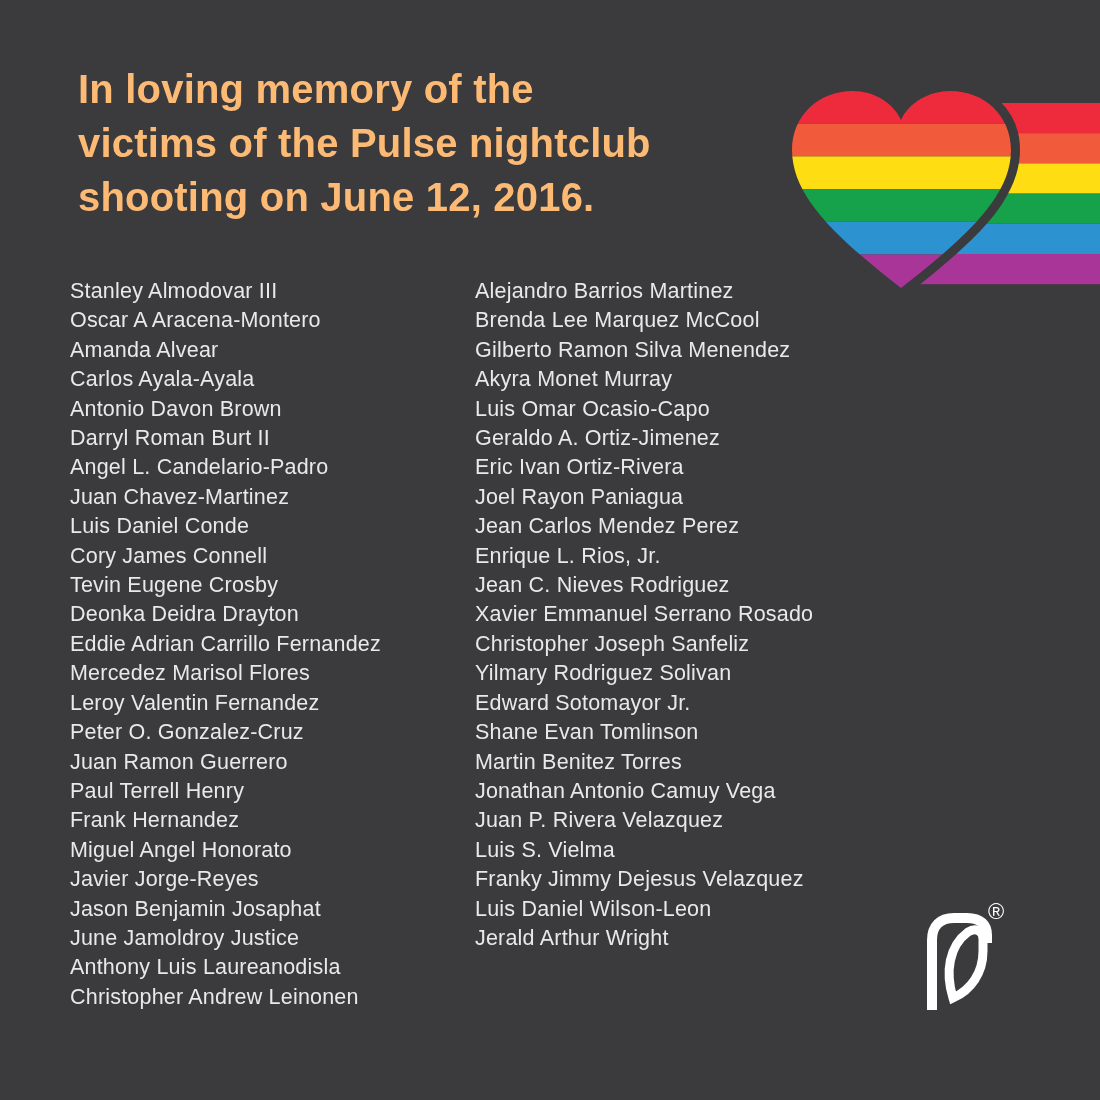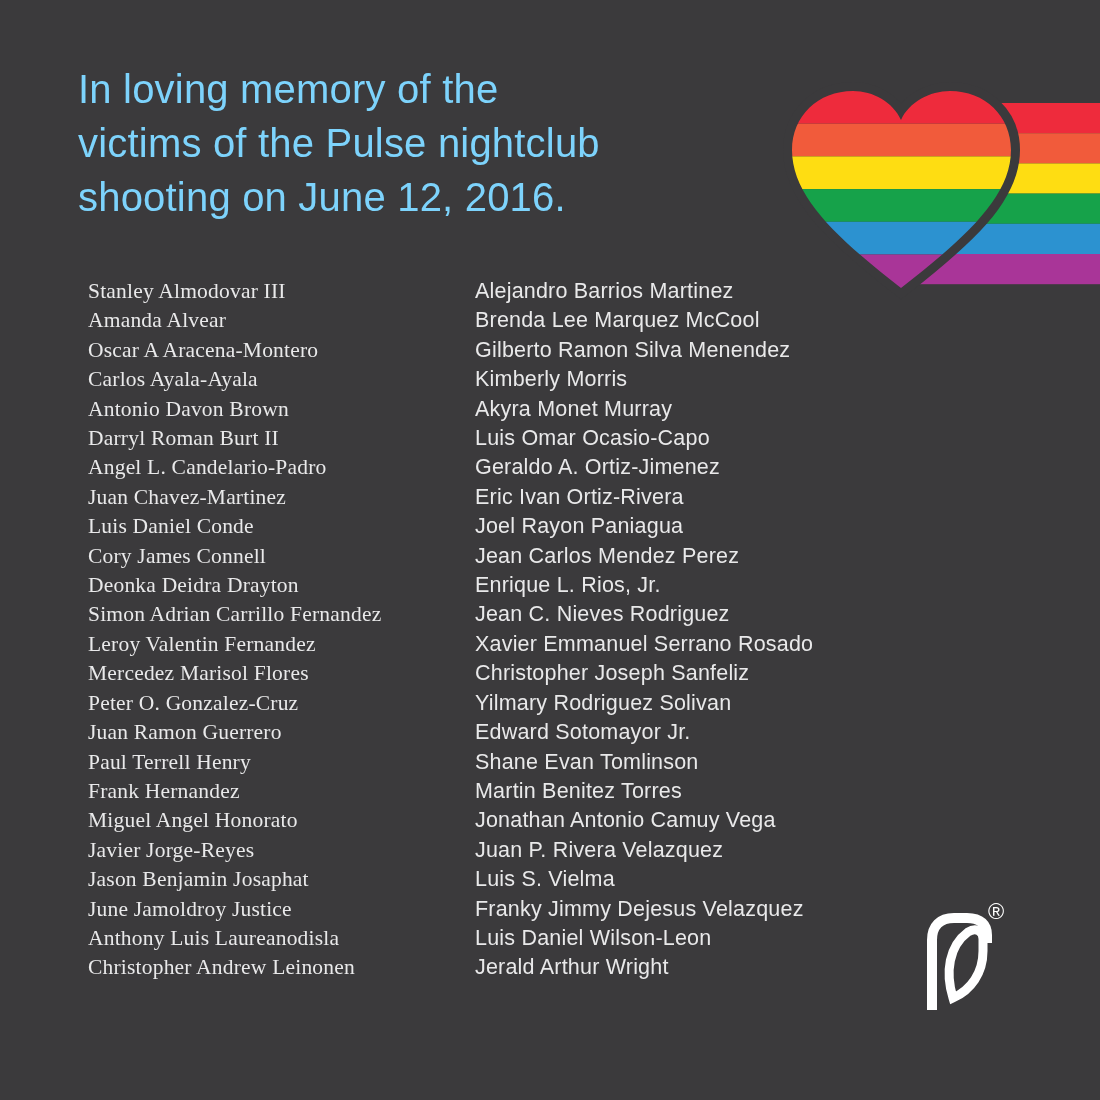--- a/index.html
+++ b/index.html
@@ -1,29 +1,29 @@
 <!DOCTYPE html>
 <html><head>
 <meta charset="utf-8">
 <style>
   html,body{margin:0;padding:0;background:#3b3a3c;}
   .canvas{
     position:relative;width:1100px;height:1100px;background:#3b3a3c;
     font-family:"Liberation Sans",sans-serif;overflow:hidden;
   }
   .title{
-    position:absolute;left:78px;top:62px;color:#7dd3fc;
-    font-weight:400;font-size:40px;line-height:54px;letter-spacing:0.2px;
+    position:absolute;left:78px;top:62px;color:#fdba74;
+    font-weight:700;font-size:40px;line-height:54px;letter-spacing:0.2px;
   }
   .col{
     position:absolute;top:277px;color:#e9e9ea;
     font-size:21.5px;line-height:29.4px;font-weight:400;letter-spacing:0.2px;
     white-space:nowrap;
   }
-  .col-left{left:88px;font-family:Liberation Serif, serif;}
+  .col-left{left:70px;}
   .col-right{left:475px;}
   .heart-svg{position:absolute;left:758px;top:78px;}
   .logo-svg{position:absolute;left:920px;top:906px;}
   .reg{position:absolute;left:988px;top:901px;color:#ffffff;font-size:22px;line-height:22px;}
 </style>
 </head>
 <body>
 
 <div class="canvas">
 
@@ -56,46 +56,47 @@
       <rect x="786" y="189.1" width="230" height="32.7" fill="#16a24a"></rect>
       <rect x="786" y="221.8" width="230" height="32.7" fill="#2c92d0"></rect>
       <rect x="786" y="254.5" width="230" height="33.5" fill="#a93598"></rect>
     </g>
   </svg>
 
   <div class="col col-left">
 
       <div class="name">Stanley Almodovar III</div>
 
+      <div class="name">Oscar A Aracena-Montero</div>
+
       <div class="name">Amanda Alvear</div>
-
-      <div class="name">Oscar A Aracena-Montero</div>
 
       <div class="name">Carlos Ayala-Ayala</div>
 
       <div class="name">Antonio Davon Brown</div>
 
       <div class="name">Darryl Roman Burt II</div>
 
       <div class="name">Angel L. Candelario-Padro</div>
 
       <div class="name">Juan Chavez-Martinez</div>
 
       <div class="name">Luis Daniel Conde</div>
 
       <div class="name">Cory James Connell</div>
 
+      <div class="name">Tevin Eugene Crosby</div>
 
       <div class="name">Deonka Deidra Drayton</div>
 
-      <div class="name">Simon Adrian Carrillo Fernandez</div>
+      <div class="name">Eddie Adrian Carrillo Fernandez</div>
+
+      <div class="name">Mercedez Marisol Flores</div>
 
       <div class="name">Leroy Valentin Fernandez</div>
-
-      <div class="name">Mercedez Marisol Flores</div>
 
       <div class="name">Peter O. Gonzalez-Cruz</div>
 
       <div class="name">Juan Ramon Guerrero</div>
 
       <div class="name">Paul Terrell Henry</div>
 
       <div class="name">Frank Hernandez</div>
 
       <div class="name">Miguel Angel Honorato</div>
@@ -112,21 +113,20 @@
     </div>
 
   <div class="col col-right">
 
       <div class="name">Alejandro Barrios Martinez</div>
 
       <div class="name">Brenda Lee Marquez McCool</div>
 
       <div class="name">Gilberto Ramon Silva Menendez</div>
 
-      <div class="name">Kimberly Morris</div>
 
       <div class="name">Akyra Monet Murray</div>
 
       <div class="name">Luis Omar Ocasio-Capo</div>
 
       <div class="name">Geraldo A. Ortiz-Jimenez</div>
 
       <div class="name">Eric Ivan Ortiz-Rivera</div>
 
       <div class="name">Joel Rayon Paniagua</div>

